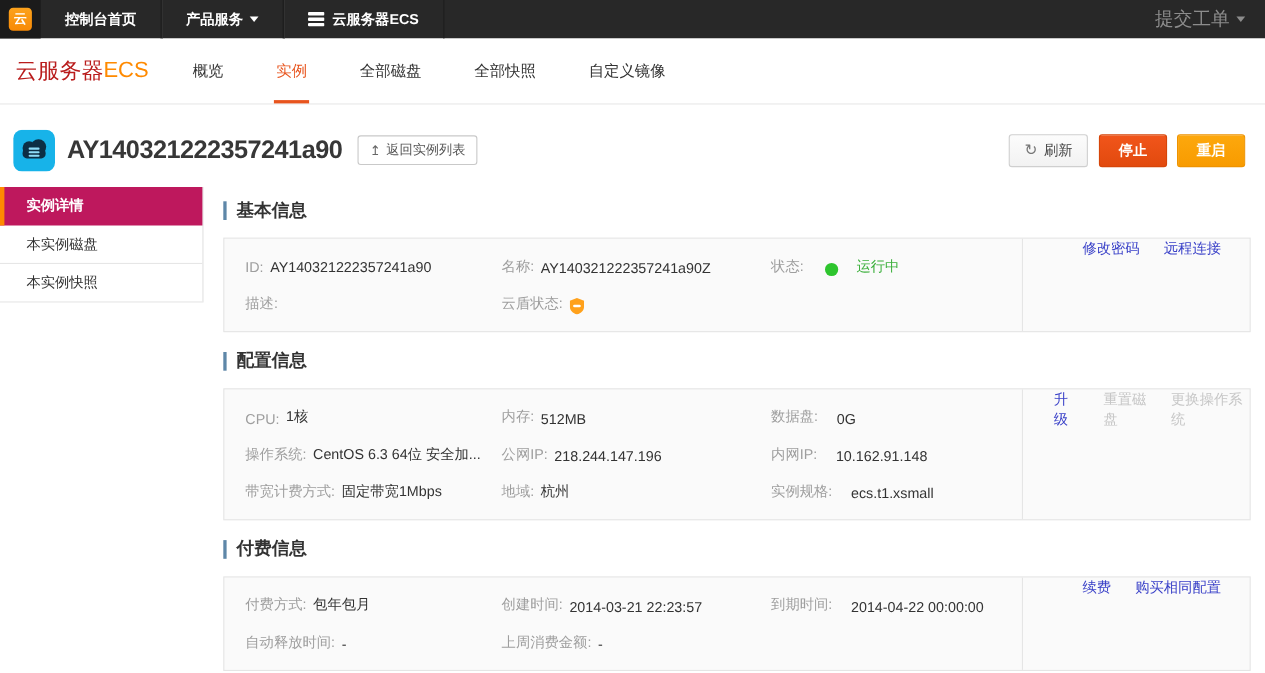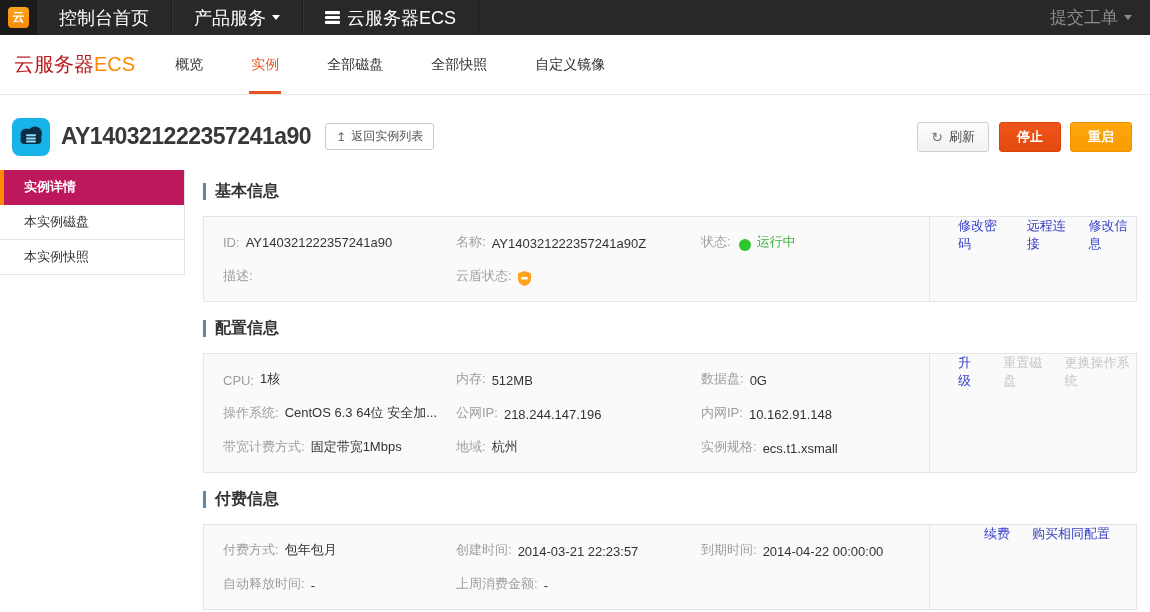--- a/index.html
+++ b/index.html
@@ -6,21 +6,21 @@
   html,body { width:1150px; height:612px; overflow:hidden; background:#fff;
     font-family:"Liberation Sans","DejaVu Sans",sans-serif; }
   a { text-decoration:none; cursor:pointer; }
 
   
   .topnav { height:35px; background:#282828; display:flex; align-items:stretch; color:#fff; }
   .logo-cell { width:37px; background:#1b1b1b; display:flex; align-items:center; justify-content:center; }
   .logo-sq { width:21px; height:21px; border-radius:4px; background:linear-gradient(#fca21c,#f88a06);
     color:#fff; font-size:12px; font-weight:bold; line-height:21px; text-align:center; display:block; }
   .nav-items { display:flex; align-items:stretch; }
-  .nav-item { display:flex; align-items:center; padding:0 22px; color:#fff; font-size:18px; font-weight:normal;
+  .nav-item { display:flex; align-items:center; padding:0 22px; color:#fff; font-size:13px; font-weight:bold;
     border-right:1px solid #1d1d1d; box-shadow:1px 0 0 #343434 inset; }
   .nav-item:first-child { box-shadow:none; }
   .caret { display:inline-block; width:0; height:0; border:4px solid transparent;
     border-top:5px solid currentColor; margin-left:6px; transform:translateY(2px); }
   .server-icon { display:inline-flex; margin-right:7px; }
   .ticket { margin-left:auto; display:flex; align-items:center; padding:0 18px; color:#8c8c8c; font-size:17px; }
 
   
   .subheader { height:60px; display:flex; align-items:stretch; border-bottom:1px solid #e8e8e8; background:#fff; }
   .brand { display:flex; align-items:center; margin-left:14px; font-size:20px; }
@@ -58,21 +58,21 @@
 
   .main { flex:1; margin:0 13px 0 18px; }
   .sec-title { display:flex; align-items:center; font-size:16px; font-weight:bold; color:#333; margin:16px 0 14px; }
   .section:first-child .sec-title { margin-top:11px; }
   .bar { display:inline-block; width:3px; height:17px; background:#5e87a8; margin-right:9px; }
 
   .box { display:flex; border:1px solid #e5e5e5; background:#fafafa; }
   .box-main { flex:1; padding:8px 0 8px 19px; }
   .row { display:flex; height:34px; align-items:center; font-size:13px; white-space:nowrap; }
   .cell { display:flex; align-items:flex-end; flex-shrink:0; }
-  .c1 { width:233px; } .c2 { width:245px; } .c3 { flex:1; }
+  .c1 { width:233px; } .c2 { width:245px; } .c3 { flex:1;gap:11px; }
   .lbl { color:#9e9e9e; margin-right:6px; }
   .val { color:#333; }
   .green { color:#3db03d; }
   .dot { width:12px; height:12px; border-radius:50%; background:#2ec52e; margin:0 6px 0 2px; }
   .shield { display:inline-flex; transform:translateY(1px); }
 
   .box-actions { width:207px; flex-shrink:0; border-left:1px solid #e5e5e5; display:flex; flex-direction:row;
     justify-content:center; gap:15px; padding-left:28px; }
   .act-row { display:flex; gap:22px; font-size:13px; }
   .act-row a { color:#3a41c8; }
@@ -198,23 +198,20 @@
                 </span>
               </div>
               <div class="cell c3"></div>
             </div>
           </div>
           <div class="box-actions">
             <div class="act-row">
               <a>修改密码</a>
               <a>远程连接</a>
             </div>
-            <div class="act-row">
-              <a>修改信息</a>
-            </div>
           </div>
         </div>
       </section>
 
       <section class="section">
         <h2 class="sec-title">
           <span class="bar"></span>
           <span>配置信息</span>
         </h2>
         <div class="box">

